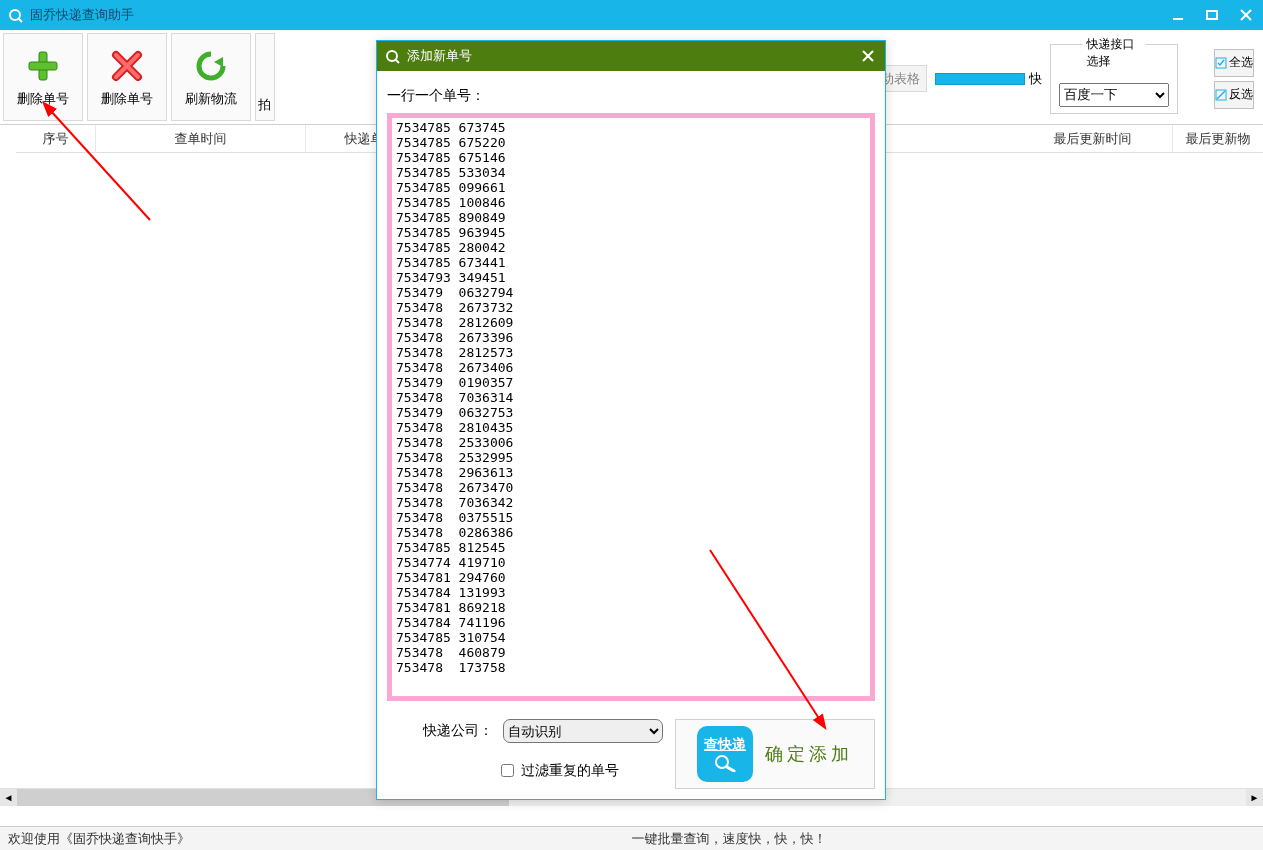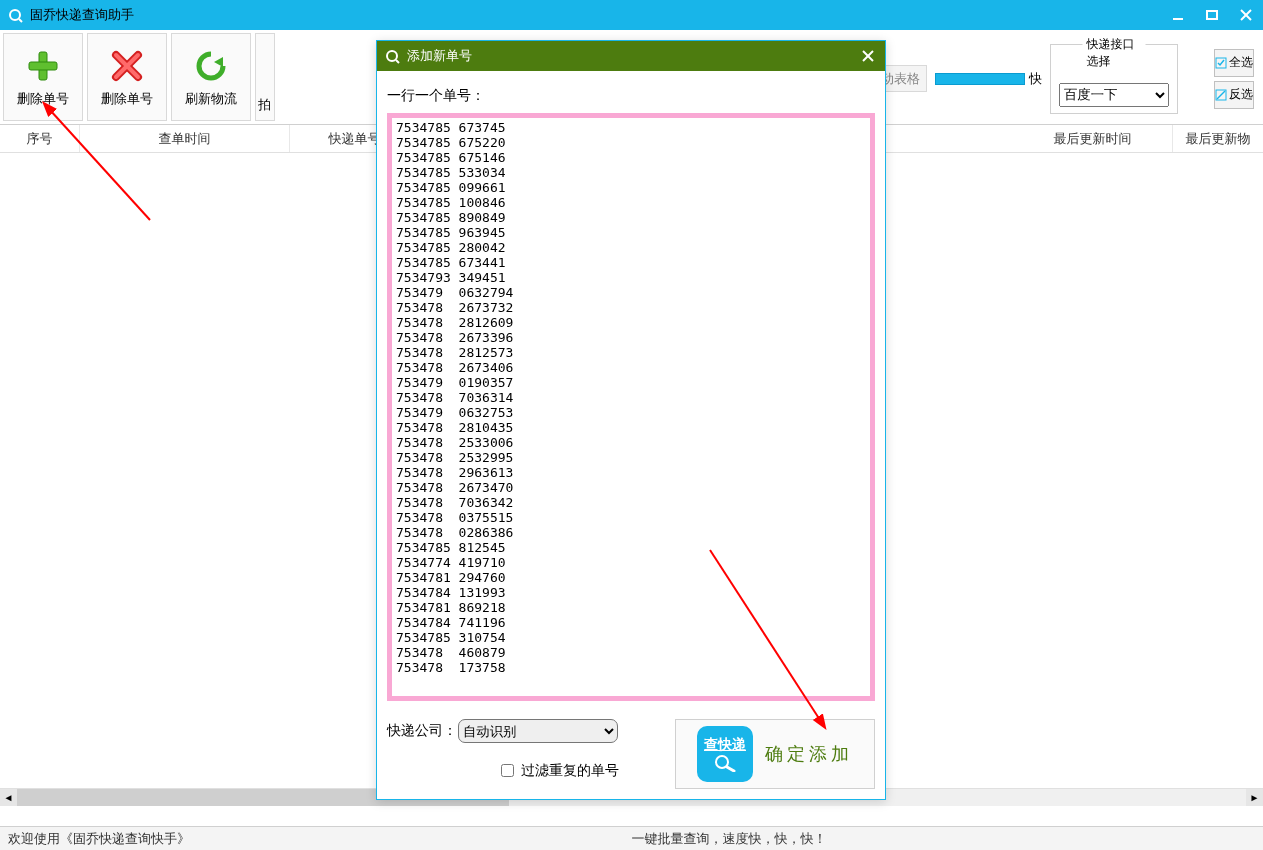--- a/index.html
+++ b/index.html
@@ -2,21 +2,21 @@
 <html><head>
 <meta charset="utf-8">
 <style>
   * { box-sizing: border-box; }
   html, body { margin: 0; padding: 0; font-family: "Microsoft YaHei", Arial, sans-serif; font-size: 13px; }
   body { width: 1263px; height: 850px; overflow: hidden; background: #fff; position: relative; }
 
   
   .main-titlebar {
     height: 30px; background: #18b5e9; display: flex; align-items: center;
-    color: #000000; padding-left: 6px; position: relative;
+    color: #0c4a6e; padding-left: 6px; position: relative;
   }
   .main-titlebar .app-icon {
     width: 18px; height: 18px; margin-right: 6px; display: inline-flex;
     align-items: center; justify-content: center;
   }
   .main-titlebar .title { font-size: 13px; }
   .main-titlebar .win-controls {
     position: absolute; right: 0; top: 0; height: 30px; display: flex;
   }
   .main-titlebar .win-controls .wbtn {
@@ -66,21 +66,21 @@
   .sel-btns { display: flex; flex-direction: column; gap: 4px; padding-left: 28px; }
   .sel-btns .sbtn {
     width: 40px; height: 28px; border: 1px solid #c0c0c0; background: #f4f4f4;
     display: flex; align-items: center; justify-content: center; font-size: 12px;
     cursor: pointer; gap: 2px;
   }
 
   
   .table-header {
     height: 28px; display: flex; align-items: stretch;
-    border-bottom: 1px solid #e0e0e0; background: #fff;
+    border-bottom: 1px solid #e0e0e0; background: #fff; margin-left: 16px;
   }
   .th {
     border-right: 1px solid #e8e8e8; display: flex; align-items: center;
     justify-content: center; font-size: 13px; color: #333;
   }
   .th.seq { width: 80px; }
   .th.qtime { width: 210px; }
   .th.num { width: 130px; }
   .th.update { width: 160px; margin-left: auto; }
   .th.updateloc { width: 90px; border-right: none; }
@@ -125,21 +125,21 @@
   }
   .modal-body { flex: 1; padding: 10px 10px 10px 10px; display: flex; flex-direction: column; }
   .modal-body .hint { font-size: 14px; margin: 6px 0 8px 0; }
   .modal-body textarea {
     flex: 1; width: 100%; resize: none; font-family: "SimSun", monospace;
     font-size: 13px; line-height: 15px; padding: 2px 4px; border: 5px solid #f9a8d4;
     overflow-y: scroll; white-space: pre;
   }
   .modal-bottom { padding-top: 18px; display: flex; align-items: flex-start; }
   .company-col { display: flex; flex-direction: column; gap: 18px; }
-  .company-row { display: flex; align-items: center; gap: 1px; font-size: 14px; }
+  .company-row { display: flex; align-items: center; gap: 10px; font-size: 14px; margin-left: 36px; }
   .company-row select { width: 160px; height: 24px; font-family: inherit; border-radius: 7px; }
   .filter-row { display: flex; align-items: center; gap: 4px; font-size: 14px; margin-left: 110px; }
   .confirm-btn {
     margin-left: auto; width: 200px; height: 70px; border: 1px solid #d0d0d0;
     background: #fafafa; display: flex; align-items: center; justify-content: center;
     gap: 12px; cursor: pointer;
   }
   .confirm-btn .big-icon {
     width: 56px; height: 56px; background: #18b5e9; border-radius: 10px;
     display: flex; align-items: center; justify-content: center; color: #fff;

